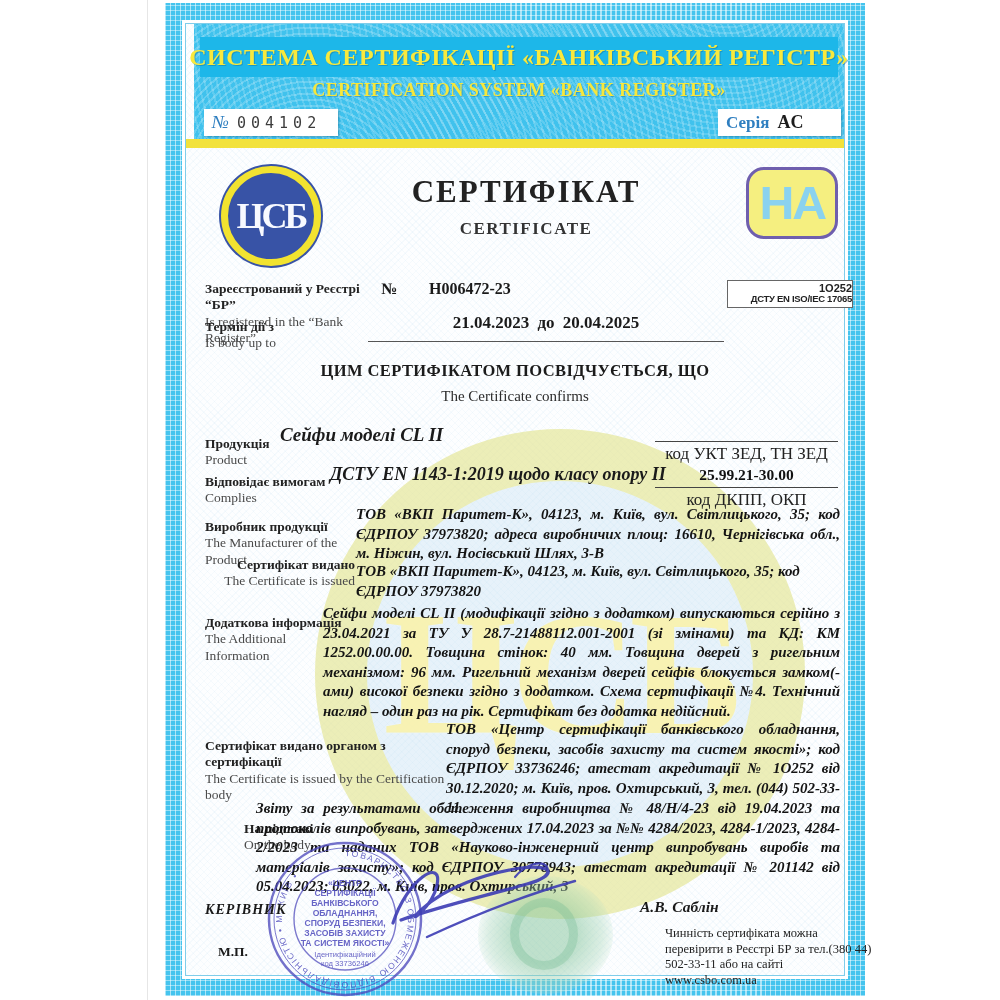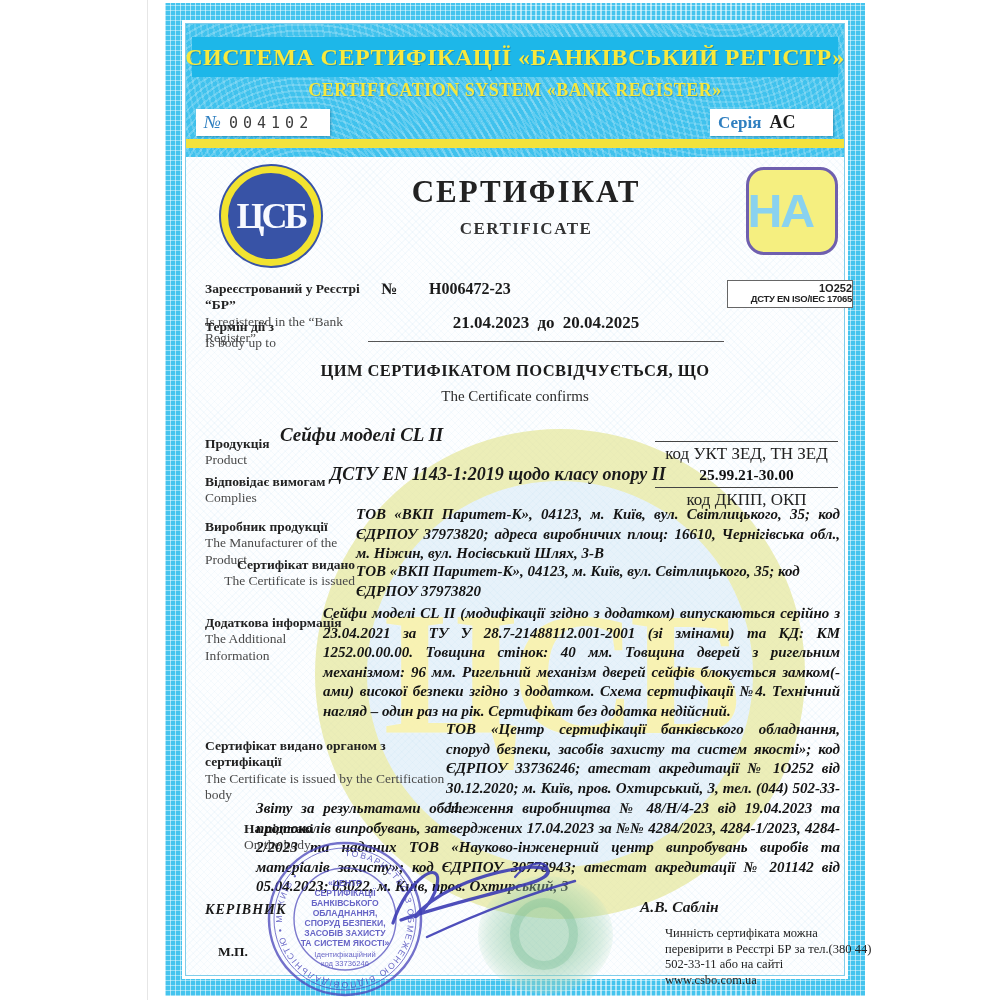--- a/index.html
+++ b/index.html
@@ -21,21 +21,21 @@
   .inner{
     position:absolute;inset:20px;background:#fdfeff;
     border:1px solid #7fcdea; box-shadow:0 0 0 3px #ffffff;
     background-image:
       repeating-linear-gradient(45deg, rgba(120,185,225,.06) 0 1px, transparent 1px 5px),
       repeating-linear-gradient(-45deg, rgba(120,185,225,.06) 0 1px, transparent 1px 5px);
   }
 
   
   .header{
-    position:absolute;left:0;right:0;top:0;height:133px;
+    position:absolute;left:8px;right:0;top:0;height:115px;
     background-color:#40c2ed;
     background-image:
       repeating-radial-gradient(circle at 18% 150%, rgba(255,255,255,.20) 0 2px, transparent 2px 6px),
       repeating-radial-gradient(circle at 82% -50%, rgba(255,255,255,.16) 0 2px, transparent 2px 6px);
   }
   .title-band{
     position:absolute;left:6px;right:6px;top:13px;height:40px;background:#1db7e9;
     display:flex;align-items:center;justify-content:center;
   }
   .title-band .t{
@@ -87,23 +87,23 @@
   .csb-logo{
     left:35px;top:142px;width:100px;height:100px;border-radius:50%;
     background:#3853a6;border:7px solid #f2e330;box-sizing:border-box;
     box-shadow:0 0 0 2px #3853a6;display:flex;align-items:center;justify-content:center;
   }
   .csb-logo span{color:#f7f9ff;font-weight:bold;font-size:36px;letter-spacing:-3px;font-family:"Liberation Serif",serif;}
   .doc-title{left:120px;top:150px;width:440px;text-align:center;}
   .doc-title .uk{font-size:31px;font-weight:bold;letter-spacing:2px;color:#222;}
   .doc-title .en{font-size:17px;font-weight:bold;letter-spacing:1.5px;color:#333;margin-top:9px;}
   .na-logo{
-    left:560px;top:143px;width:92px;height:88px;border-radius:18px;
+    left:560px;top:143px;width:92px;height:72px;border-radius:18px;
     background:#f5ef80;border:3px solid #6f5fae;box-sizing:border-box;
-    display:flex;align-items:center;
+    display:flex;align-items:center;justify-content:center;
   }
   .na-logo span{color:#8ad2ef;font-weight:bold;font-size:46px;font-family:"Liberation Sans",sans-serif;letter-spacing:-2px;transform:scaleX(1.05);}
   .accred-box{
     left:541px;top:237px;width:126px;height:28px;background:#fff;border:1px solid #666;
     box-sizing:border-box;text-align:right;font-family:"Liberation Sans",sans-serif;line-height:1.1;padding-top:1px;margin-top:19px;
   }
   .accred-box .n{font-size:11px;font-weight:bold;color:#222;}
   .accred-box .s{font-size:9.5px;font-weight:bold;color:#222;letter-spacing:-0.3px;}
 
   .reg-label{left:19px;top:257px;width:185px;}

